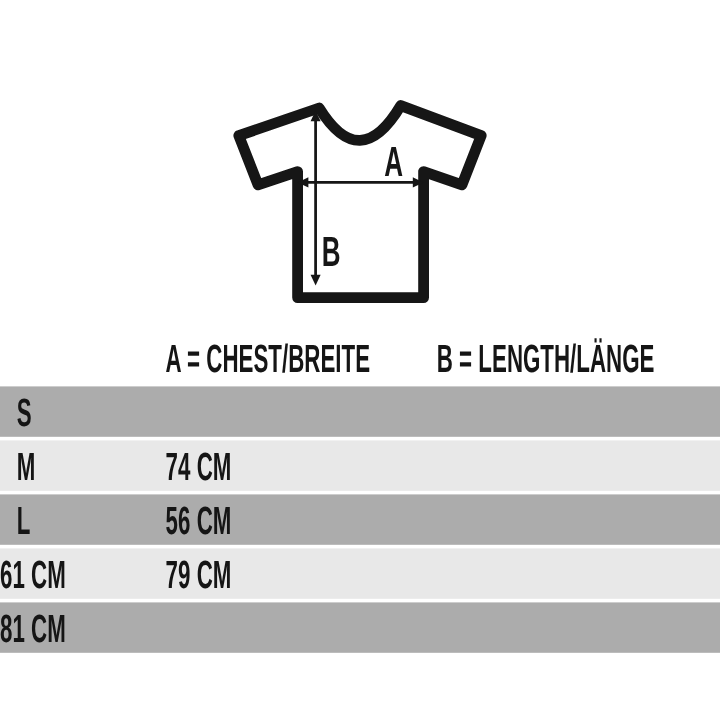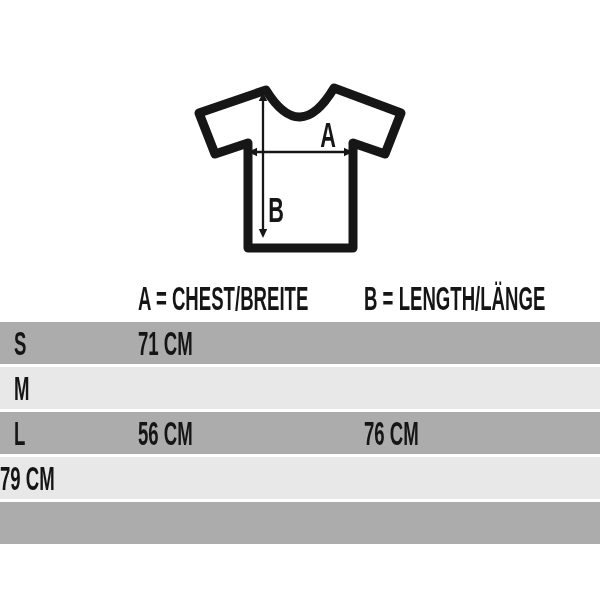--- a/index.html
+++ b/index.html
@@ -90,46 +90,49 @@
       <span class="cond">B = LENGTH/LÄNGE</span>
     </div>
   </div>
 
   <div class="rows">
 
     <div class="row">
       <div class="size-cell">
         <span class="cond">S</span>
       </div>
-      <div>
-        <span class="cond">71 CM</span>
-      </div>
     </div>
 
     <div class="row">
       <div class="size-cell">
         <span class="cond">M</span>
+      </div>
+      <div>
+        <span class="cond">74 CM</span>
       </div>
     </div>
 
     <div class="row">
       <div class="size-cell">
         <span class="cond">L</span>
       </div>
       <div>
         <span class="cond">56 CM</span>
       </div>
-      <div>
-        <span class="cond">76 CM</span>
-      </div>
     </div>
 
     <div class="row">
+      <div>
+        <span class="cond">61 CM</span>
+      </div>
       <div>
         <span class="cond">79 CM</span>
       </div>
     </div>
 
     <div class="row">
+      <div>
+        <span class="cond">81 CM</span>
+      </div>
     </div>
 
   </div>
 </div>
 
 </body></html>

